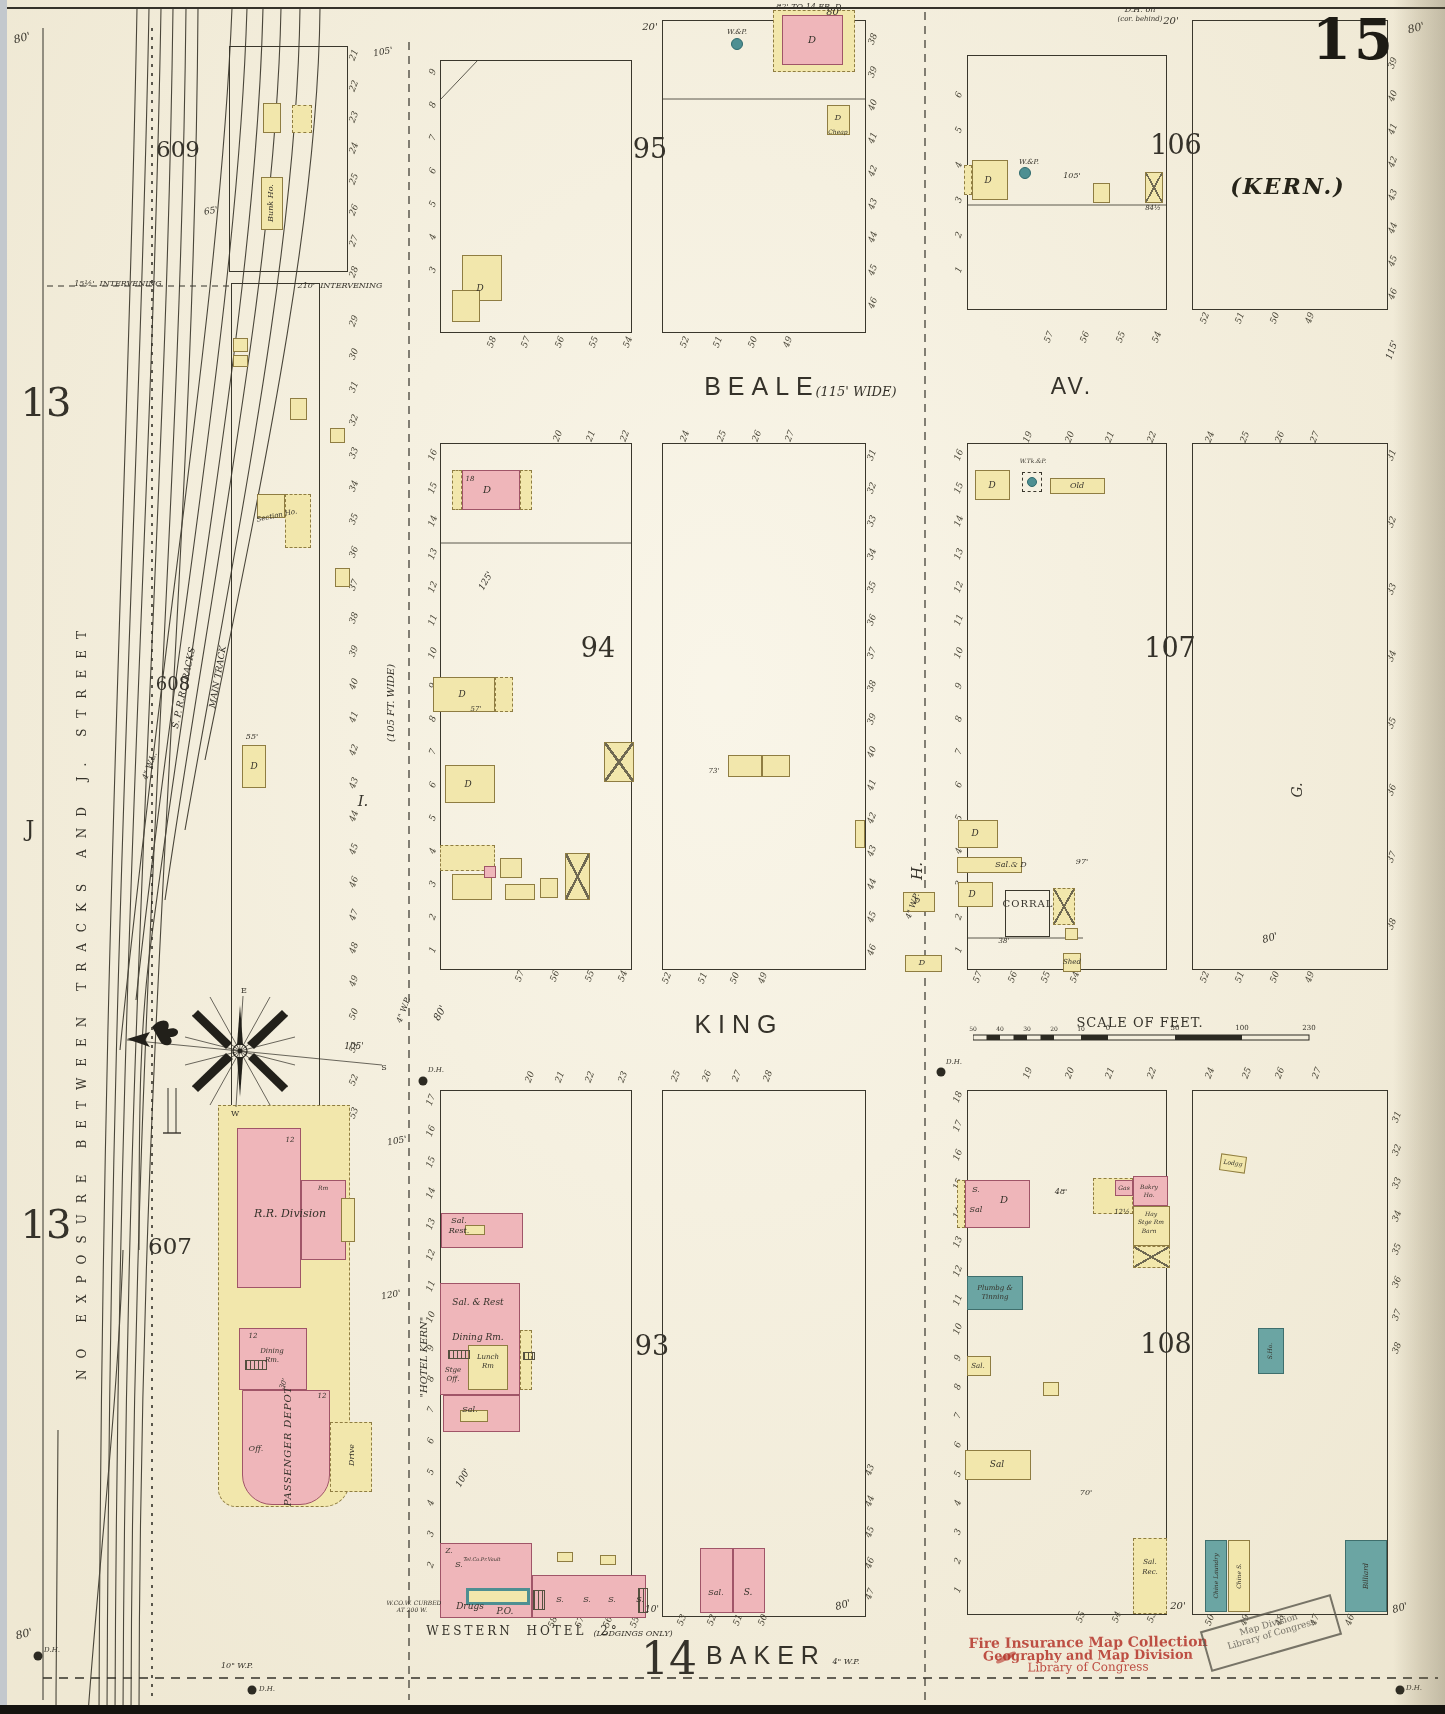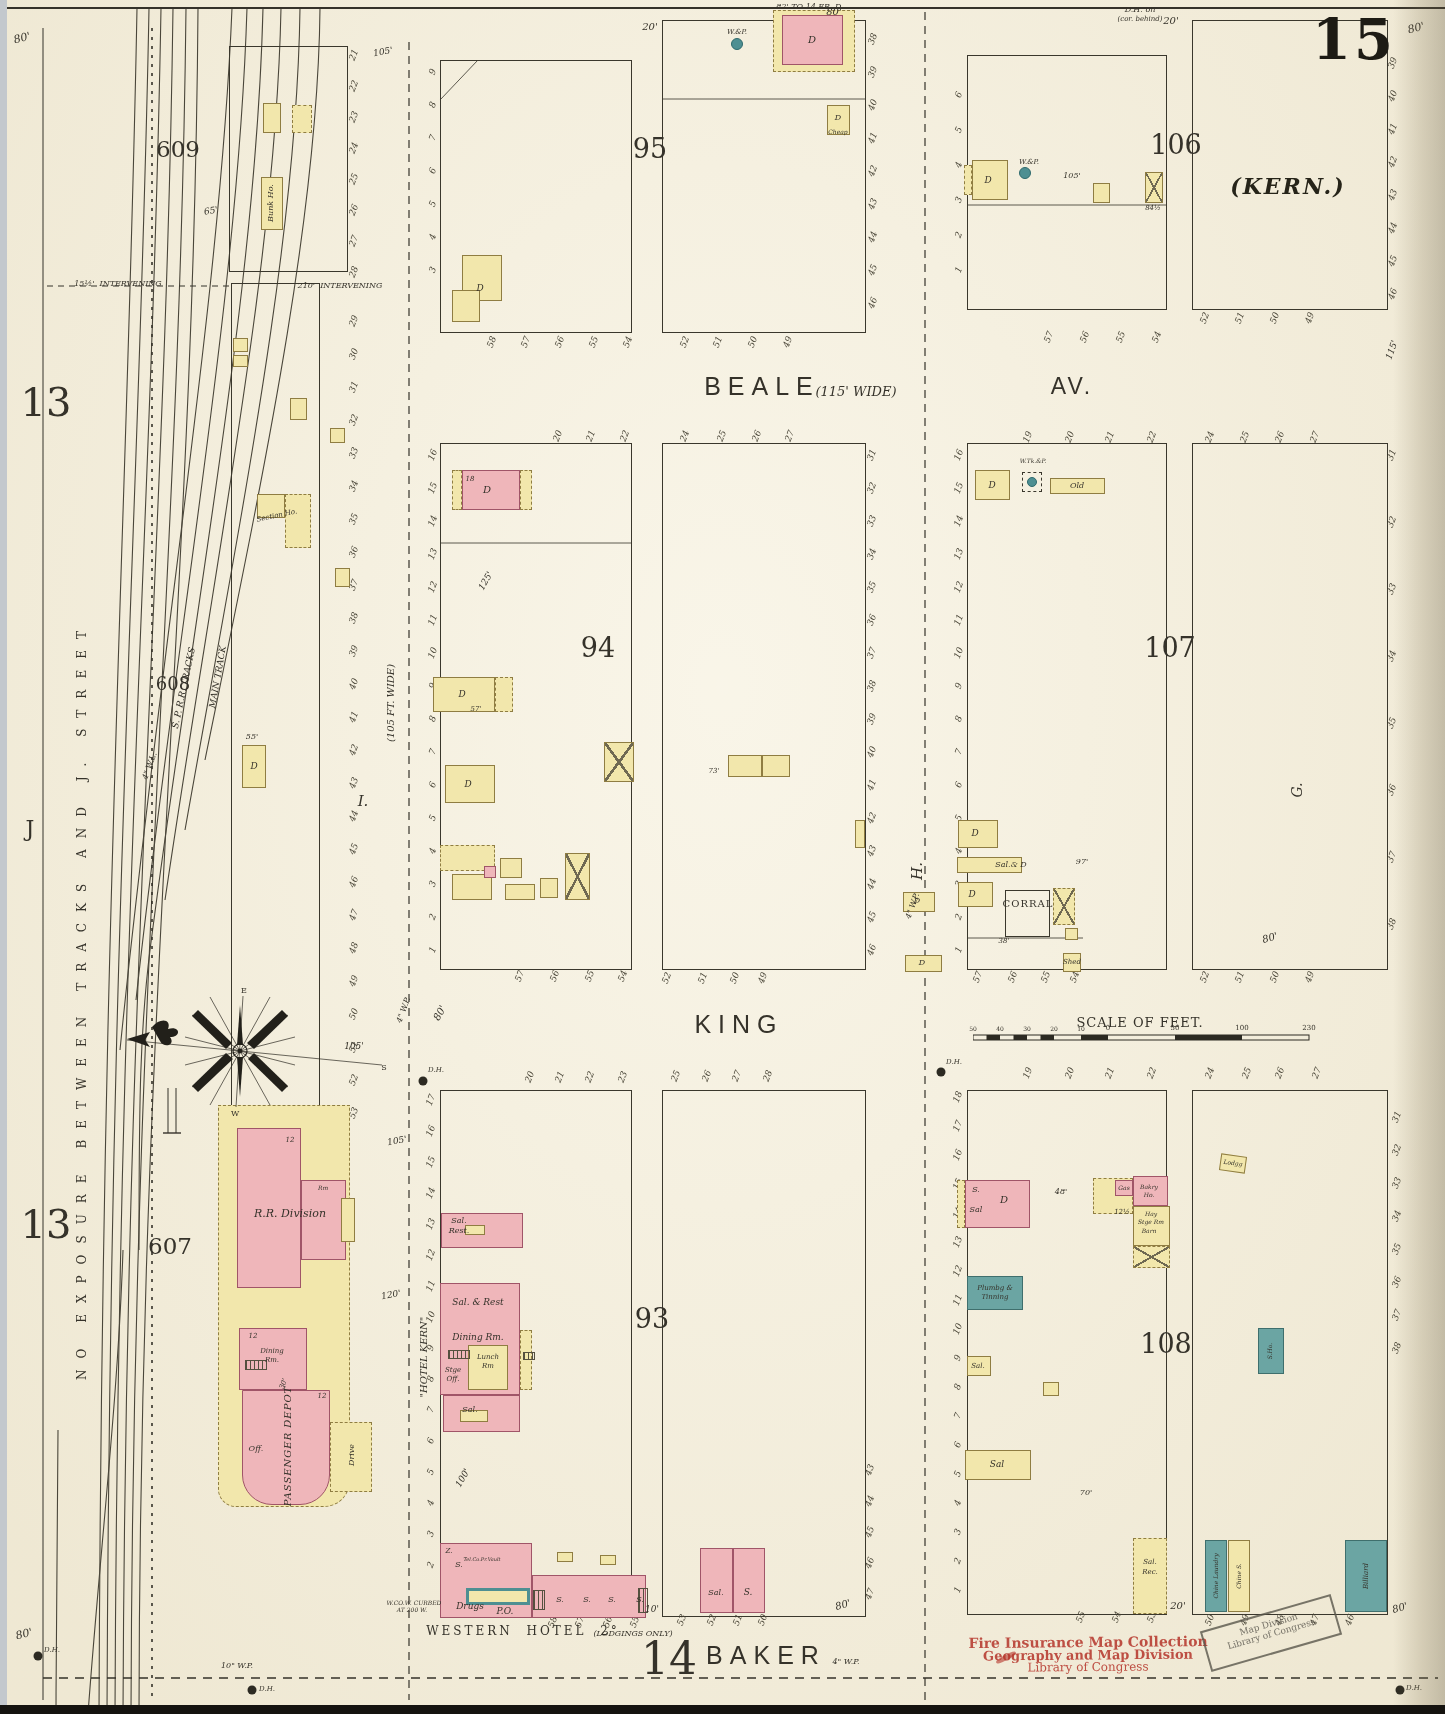--- a/index.html
+++ b/index.html
@@ -463,21 +463,21 @@
       <div class="lbl f-s" style="left: 669px; top: 1659px; font-size: 44px; transform: translate(-50%, -50%);">14</div>
       <div class="lbl f-s" style="left: 30px; top: 829px; font-size: 22px; transform: translate(-50%, -50%);">J</div>
       <div class="lbl" style="left: 363px; top: 801px; font-size: 15px; transform: translate(-50%, -50%);">I.</div>
       <div class="lbl" style="left: 917px; top: 871px; font-size: 15px; transform: translate(-50%, -50%) rotate(-90deg);">H.</div>
       <div class="lbl" style="left: 1297px; top: 790px; font-size: 14px; transform: translate(-50%, -50%) rotate(-90deg);">G.</div>
       <div class="lbl f-s" style="left: 178px; top: 149px; font-size: 23px; transform: translate(-50%, -50%);">609</div>
       <div class="lbl f-s" style="left: 173px; top: 684px; font-size: 18px; transform: translate(-50%, -50%);">608</div>
       <div class="lbl f-s" style="left: 170px; top: 1246px; font-size: 23px; transform: translate(-50%, -50%);">607</div>
       <div class="lbl f-s" style="left: 650px; top: 148px; font-size: 27px; transform: translate(-50%, -50%);">95</div>
       <div class="lbl f-s" style="left: 598px; top: 647px; font-size: 27px; transform: translate(-50%, -50%);">94</div>
-      <div class="lbl f-s" style="left: 652px; top: 1318px; font-size: 27px; transform: translate(-50%, -50%);">93</div>
+      <div class="lbl f-s" style="left: 652px; top: 1345px; font-size: 27px; transform: translate(-50%, -50%);">93</div>
       <div class="lbl f-s" style="left: 1176px; top: 144px; font-size: 27px; transform: translate(-50%, -50%);">106</div>
       <div class="lbl f-s" style="left: 1170px; top: 647px; font-size: 27px; transform: translate(-50%, -50%);">107</div>
       <div class="lbl f-s" style="left: 1166px; top: 1343px; font-size: 27px; transform: translate(-50%, -50%);">108</div>
       <div class="lbl f-ss" style="left: 762px; top: 386px; font-size: 25px; letter-spacing: 7px; transform: translate(-50%, -50%);">BEALE</div>
       <div class="lbl" style="left: 856px; top: 391px; font-size: 13px; transform: translate(-50%, -50%);">(115' WIDE)</div>
       <div class="lbl f-ss" style="left: 1072px; top: 386px; font-size: 23px; letter-spacing: 3px; transform: translate(-50%, -50%);">AV.</div>
       <div class="lbl f-ss" style="left: 739px; top: 1024px; font-size: 25px; letter-spacing: 7px; transform: translate(-50%, -50%);">KING</div>
       <div class="lbl f-ss" style="left: 766px; top: 1655px; font-size: 25px; letter-spacing: 7px; transform: translate(-50%, -50%);">BAKER</div>
       <div class="lbl f-s" style="left: 1140px; top: 1022px; font-size: 13px; letter-spacing: 1px; transform: translate(-50%, -50%);">SCALE OF FEET.</div>
       <div class="lbl" style="left: 22px; top: 38px; font-size: 11px; transform: translate(-50%, -50%) rotate(-15deg);">80'</div>

